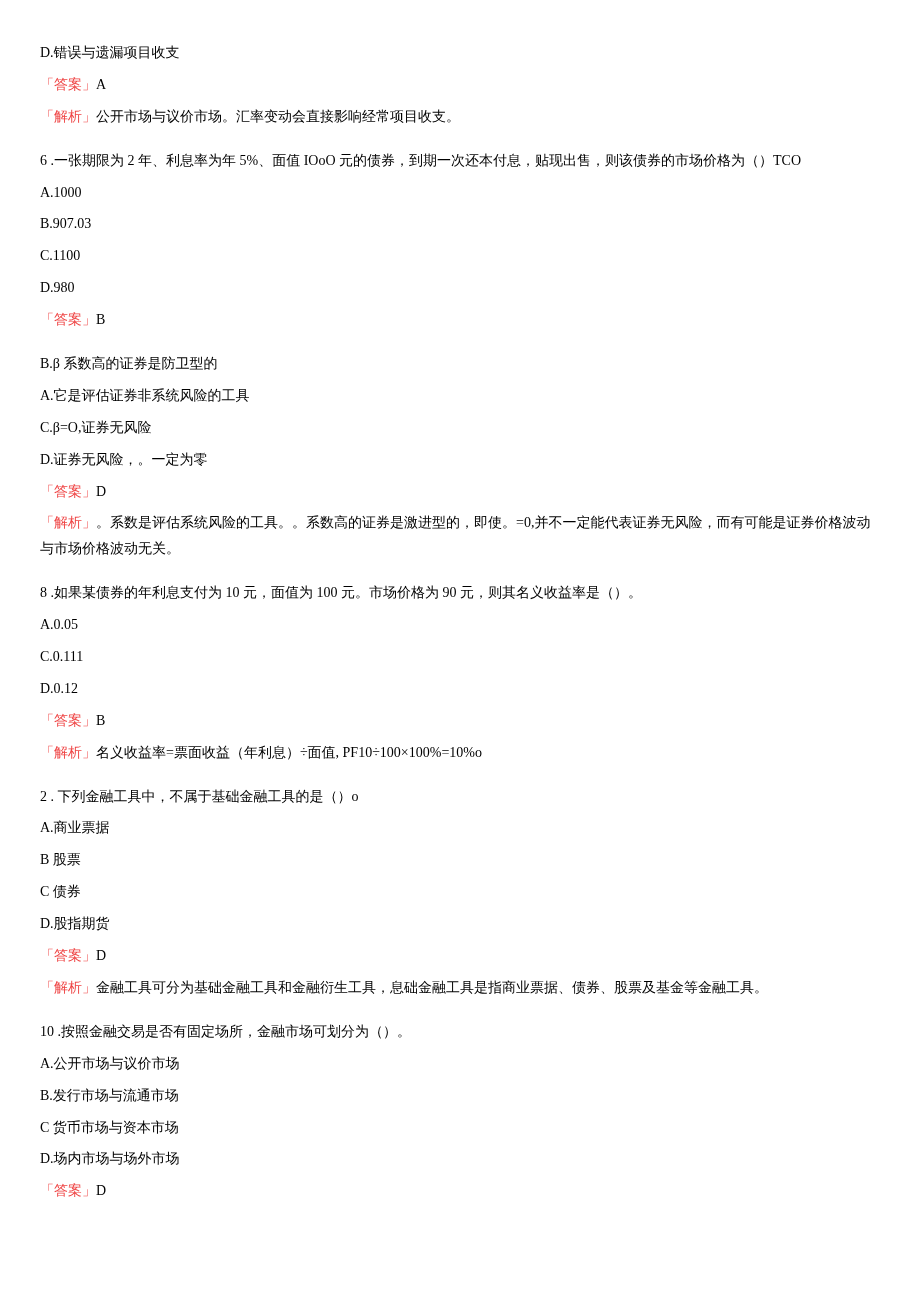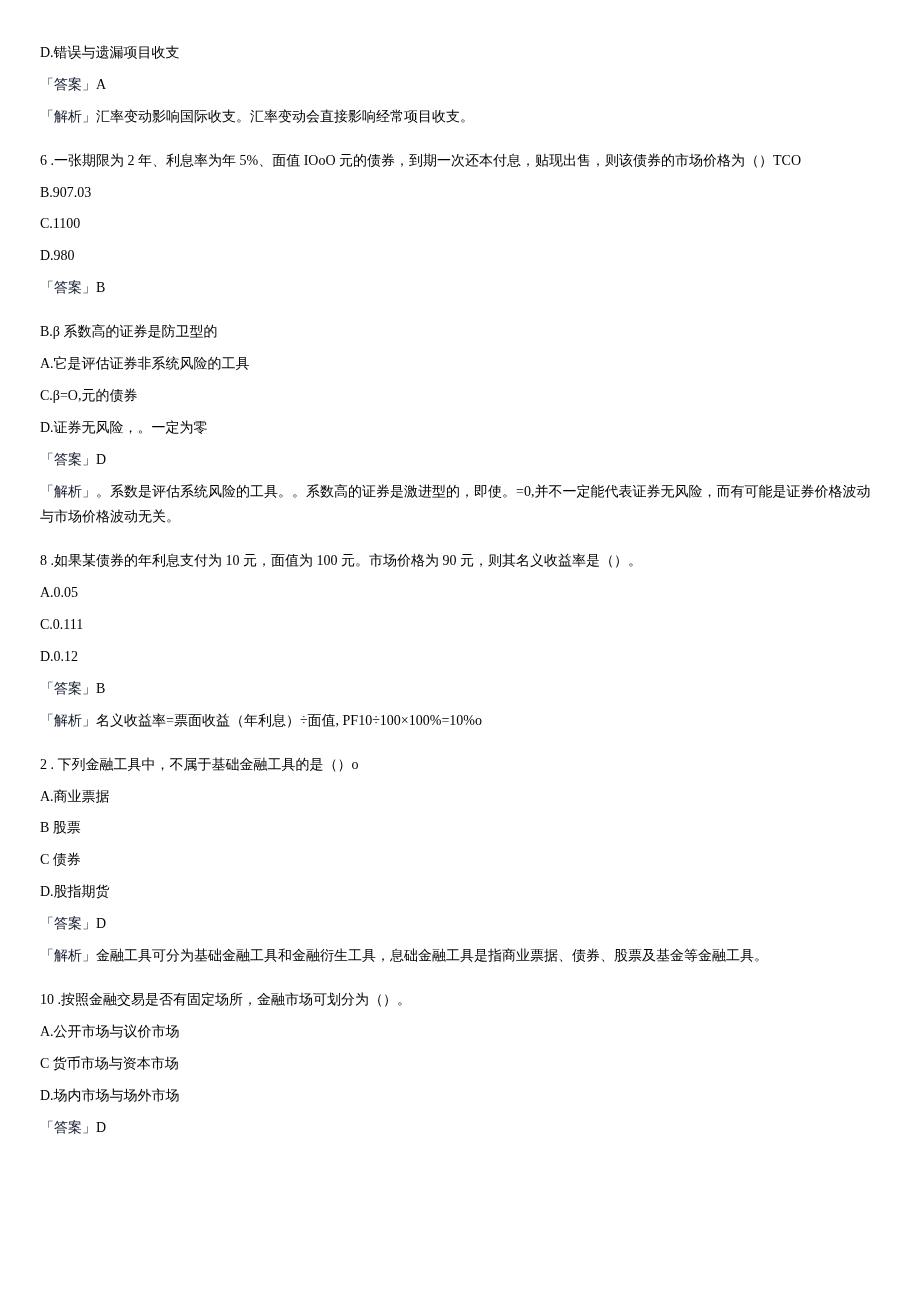--- a/index.html
+++ b/index.html
@@ -8,49 +8,50 @@
     line-height: 1.85;
     color: #000;
     background: #fff;
     margin: 0;
     padding: 40px 40px 40px 40px;
     width: 920px;
     box-sizing: border-box;
   }
   .q { margin-bottom: 6px; }
   .block { margin-bottom: 18px; }
-  .red { color: #0f172a; }
+  .red { color: #ef4444; }
 </style>
 </head>
 <body>
 
 <div class="block">
   <div class="q">D.错误与遗漏项目收支</div>
   <div class="q">
     <span class="red">「答案」</span><span>A</span>
   </div>
   <div class="q">
-    <span class="red">「解析」</span><span>汇率变动影响国际收支。汇率变动会直接影响经常项目收支。</span>
+    <span class="red">「解析」</span><span>公开市场与议价市场。汇率变动会直接影响经常项目收支。</span>
   </div>
 </div>
 
 <div class="block">
   <div class="q">6  .一张期限为 2 年、利息率为年 5%、面值 IOoO 元的债券，到期一次还本付息，贴现出售，则该债券的市场价格为（）TCO</div>
+  <div class="q">A.1000</div>
   <div class="q">B.907.03</div>
   <div class="q">C.1100</div>
   <div class="q">D.980</div>
   <div class="q">
     <span class="red">「答案」</span><span>B</span>
   </div>
 </div>
 
 <div class="block">
   <div class="q">B.β 系数高的证券是防卫型的</div>
   <div class="q">A.它是评估证券非系统风险的工具</div>
-  <div class="q">C.β=O,元的债券</div>
+  <div class="q">C.β=O,证券无风险</div>
   <div class="q">D.证券无风险，。一定为零</div>
   <div class="q">
     <span class="red">「答案」</span><span>D</span>
   </div>
   <div class="q">
     <span class="red">「解析」</span><span>。系数是评估系统风险的工具。。系数高的证券是激进型的，即使。=0,并不一定能代表证券无风险，而有可能是证券价格波动与市场价格波动无关。</span>
   </div>
 </div>
 
 <div class="block">
@@ -76,19 +77,20 @@
     <span class="red">「答案」</span><span>D</span>
   </div>
   <div class="q">
     <span class="red">「解析」</span><span>金融工具可分为基础金融工具和金融衍生工具，息础金融工具是指商业票据、债券、股票及基金等金融工具。</span>
   </div>
 </div>
 
 <div class="block" style="margin-bottom:2px;">
   <div class="q">10  .按照金融交易是否有固定场所，金融市场可划分为（）。</div>
   <div class="q">A.公开市场与议价市场</div>
+  <div class="q">B.发行市场与流通市场</div>
   <div class="q">C 货币市场与资本市场</div>
   <div class="q">D.场内市场与场外市场</div>
   <div class="q">
     <span class="red">「答案」</span><span>D</span>
   </div>
 
 </div>
 
 </body></html>

